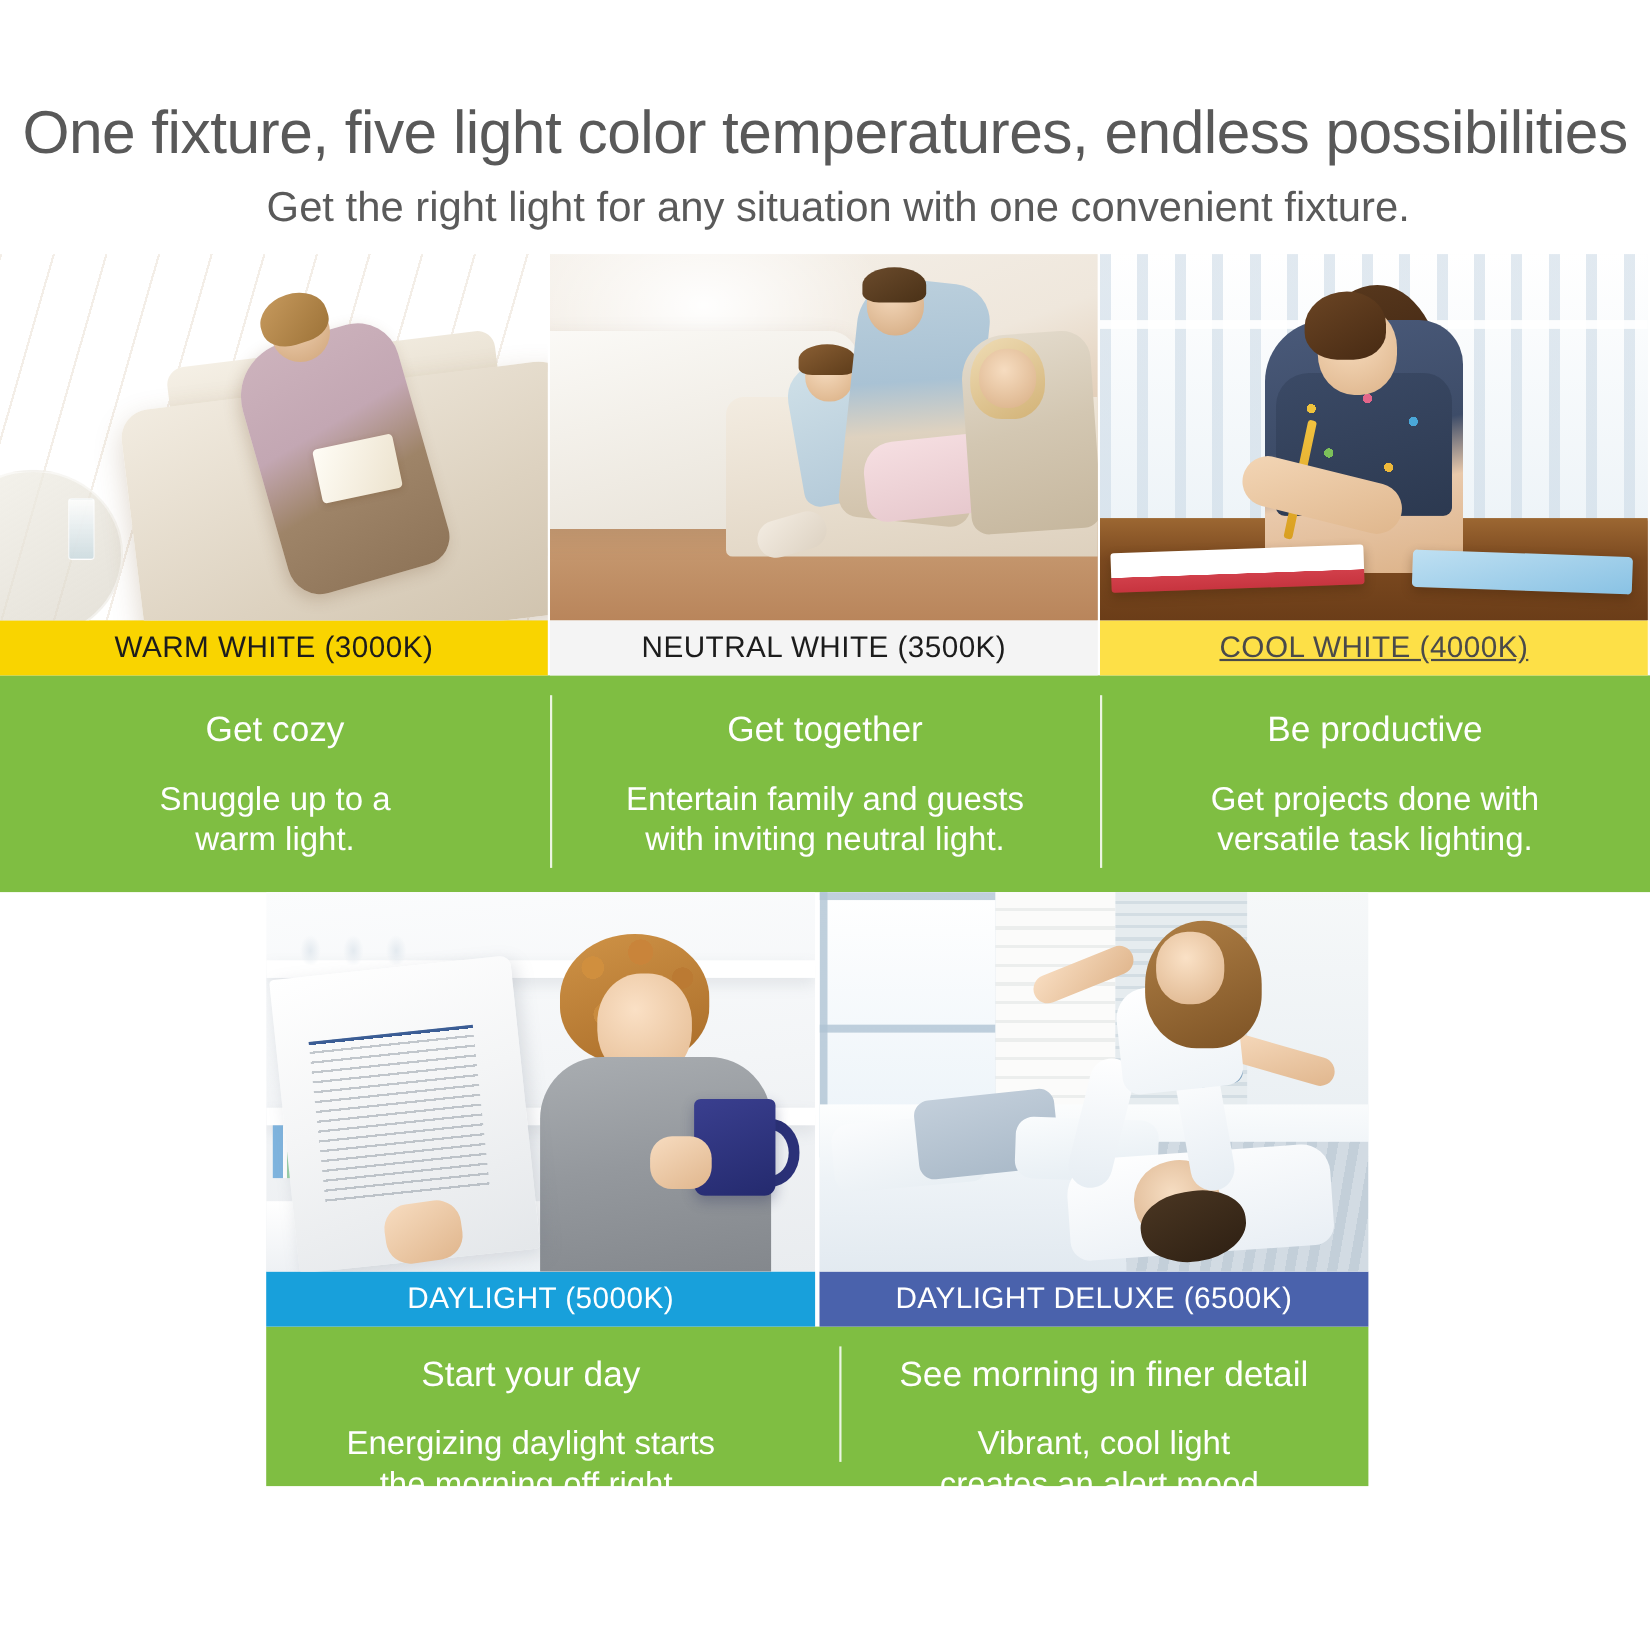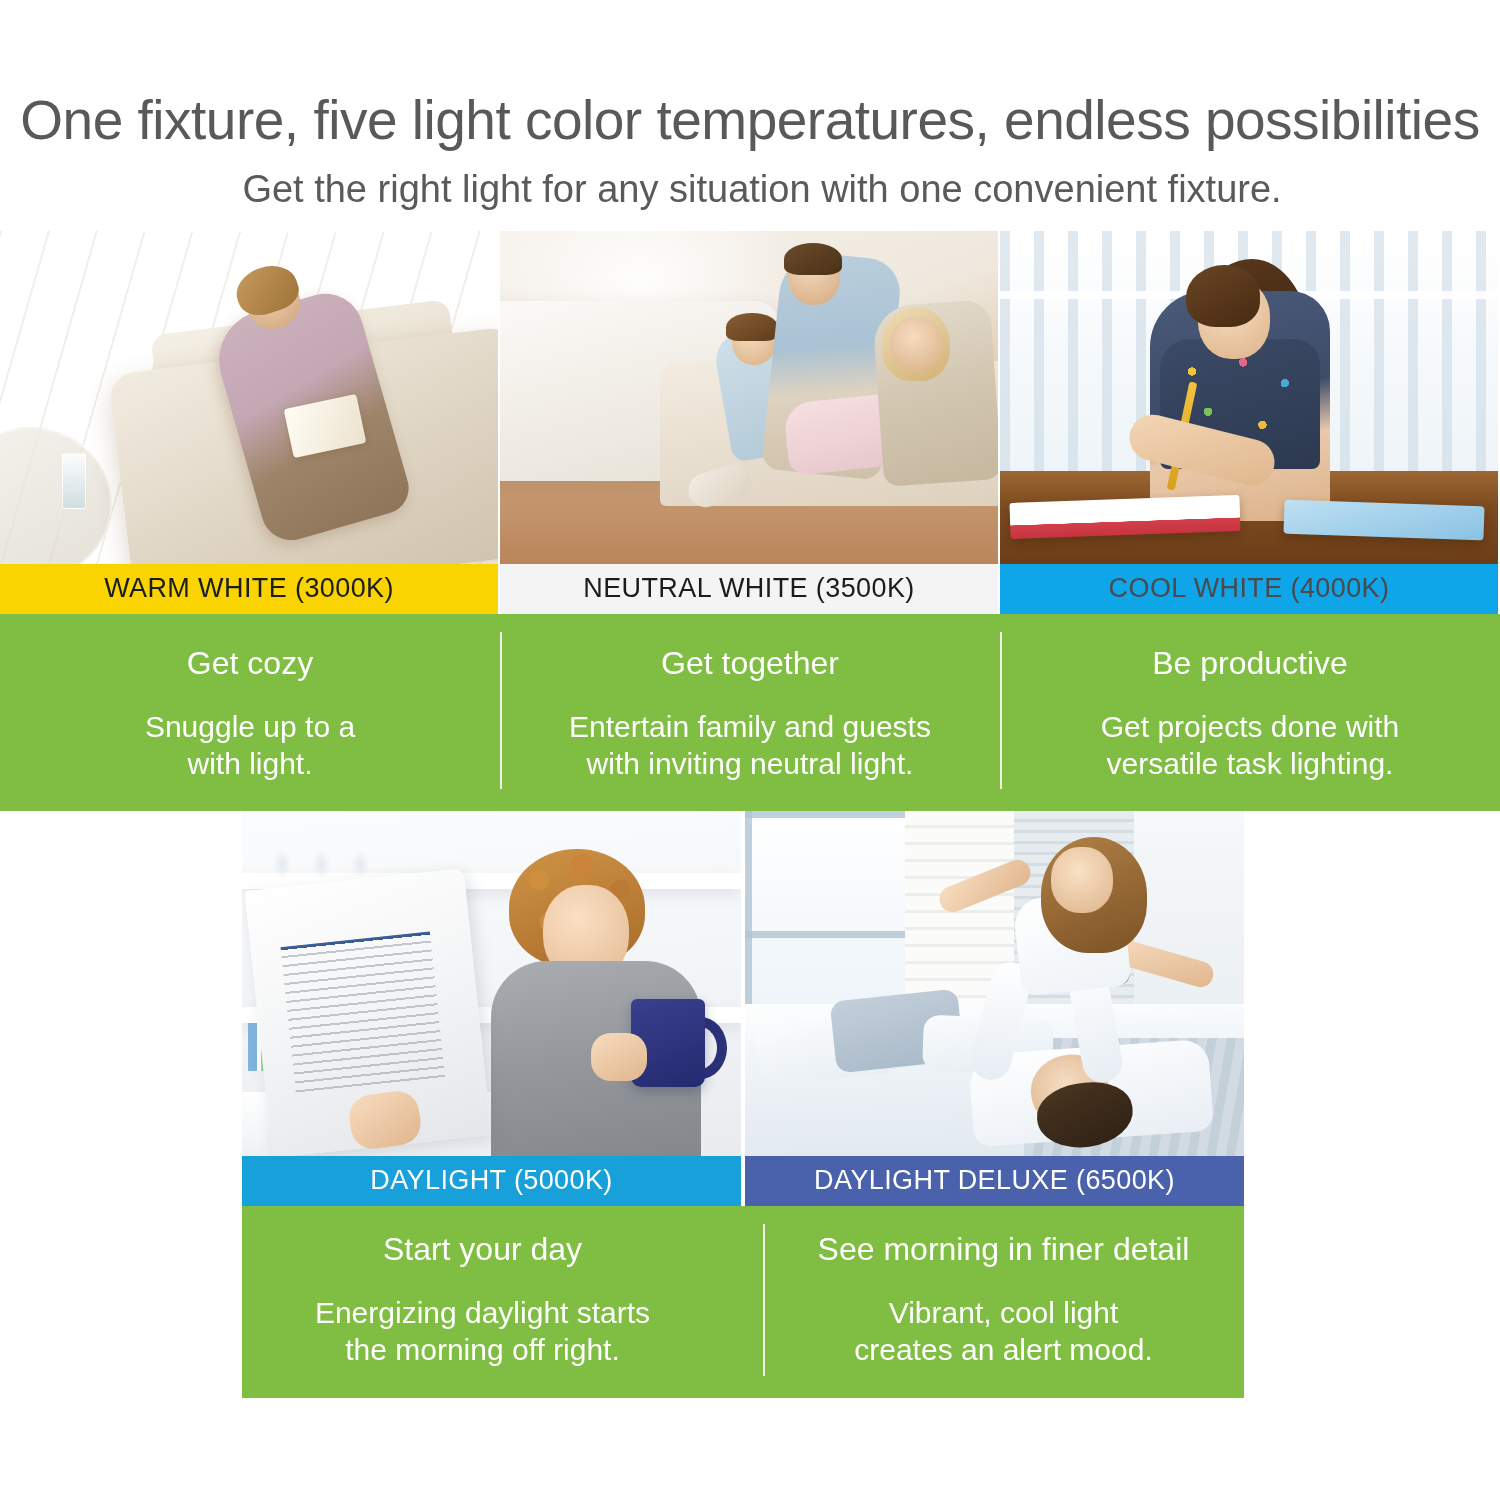--- a/index.html
+++ b/index.html
@@ -249,28 +249,28 @@
   .del-kidshorts{position:absolute;left:332px;top:142px;width:52px;height:34px;border-radius:10px;
     background:linear-gradient(160deg,#9dbcd4,#7d9fbb);transform:rotate(-8deg);}
 
   
   .temp-bar{
     height:50px;display:flex;align-items:center;justify-content:center;
     font-size:27px;letter-spacing:0.4px;white-space:nowrap;
   }
   .temp-warm   {background:#F9D400;color:#1c1c1c;}
   .temp-neutral{background:#F4F4F4;color:#1c1c1c;}
-  .temp-cool   {background:#0ea5e9;color:#4a4a4a;}
+  .temp-cool   {background:#fde047;color:#4a4a4a;text-decoration:underline;}
   .temp-day    {background:#18A0DB;color:#ffffff;}
   .temp-deluxe {background:#4A62AC;color:#ffffff;}
 
   
   .desc-row{display:flex;background:#7FBE42;}
   .desc-row-top{width:1500px;height:197px;}
-  .desc-row-bottom{margin-left:242px;width:1002px;height:192px;gap:40px;}
+  .desc-row-bottom{margin-left:242px;width:1002px;height:145px;gap:40px;}
   .desc{
     position:relative;color:#ffffff;text-align:center;
     display:flex;flex-direction:column;align-items:center;justify-content:flex-start;
   }
   .desc-top{width:500px;padding-top:32px;}
   .desc-bot{width:501px;padding-top:26px;}
   .desc .title{font-size:32px;font-weight:400;line-height:1.1;white-space:nowrap;}
   .desc .body{margin-top:28px;font-size:30px;line-height:1.22;font-weight:400;}
   .divider{position:absolute;left:0;top:18px;bottom:22px;width:2px;background:rgba(255,255,255,.85);}
 </style>
@@ -347,21 +347,21 @@
       <div class="temp-bar temp-cool">COOL WHITE (4000K)</div>
     </div>
 
   </div>
 
   <div class="desc-row desc-row-top">
     <div class="desc desc-top">
       <div class="title">Get cozy</div>
       <div class="body">
         <div>Snuggle up to a</div>
-        <div>with light.</div>
+        <div>warm light.</div>
       </div>
     </div>
     <div class="desc desc-top">
       <div class="divider"></div>
       <div class="title">Get together</div>
       <div class="body">
         <div>Entertain family and guests</div>
         <div>with inviting neutral light.</div>
       </div>
     </div>

